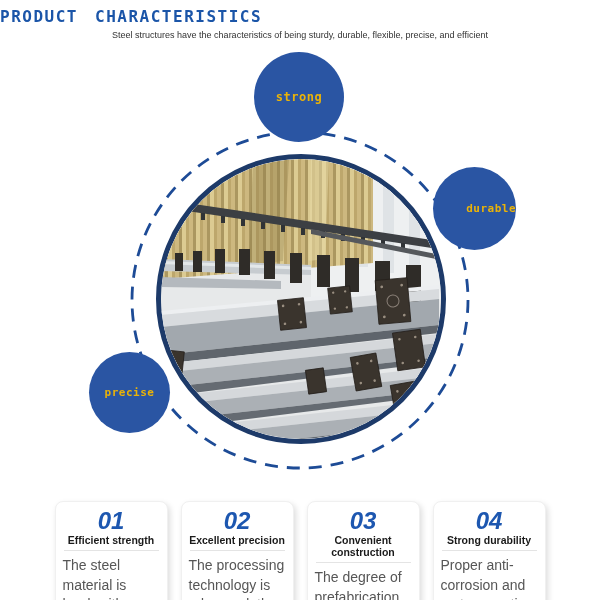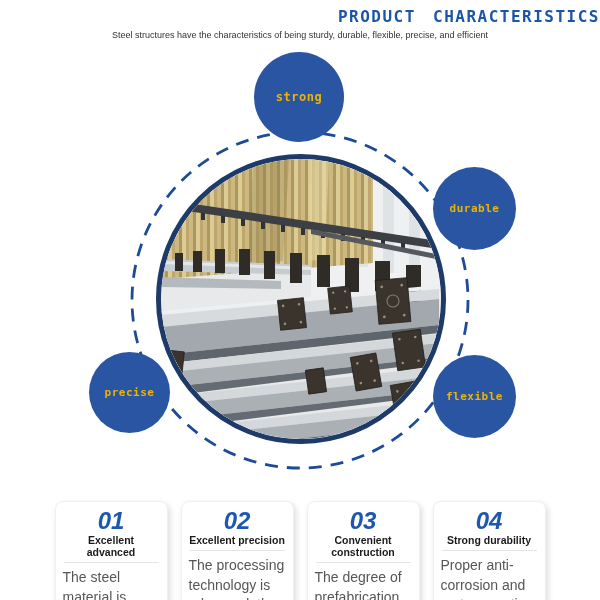--- a/index.html
+++ b/index.html
@@ -10,21 +10,21 @@
     height: 600px;
     background: #ffffff;
     overflow: hidden;
     font-family: "Liberation Sans", sans-serif;
   }
 
   
   .title {
     position: absolute;
     top: 7px; left: 0; width: 600px;
-    text-align: right;
+    text-align: left;
     font-family: "DejaVu Sans Mono", monospace;
     font-weight: bold;
     font-size: 16px;
     letter-spacing: 1.5px;
     word-spacing: 6px;
     color: #1b55a8;
   }
   .subtitle {
     position: absolute;
     top: 30px; left: 0; width: 600px;
@@ -58,21 +58,21 @@
     align-items: center;
     justify-content: center;
     font-family: "DejaVu Sans Mono", monospace;
     font-weight: bold;
     color: #eab308;
     letter-spacing: 0.5px;
     z-index: 3;
   }
   .bubble-strong   { left: 254px; top: 52px;  width: 90px; height: 90px; font-size: 12px; }
   .bubble-efficient{ left: 83px;  top: 168px; width: 84px; height: 84px; font-size: 11px; }
-  .bubble-durable  { left: 433px; top: 167px; width: 83px; height: 83px; font-size: 11px; }
+  .bubble-durable  { left: 433px; top: 167px; width: 83px; height: 83px; font-size: 11px; justify-content: flex-end; }
   .bubble-precise  { left: 89px;  top: 352px; width: 81px; height: 81px; font-size: 11px; text-align: center; }
   .bubble-flexible { left: 433px; top: 355px; width: 83px; height: 83px; font-size: 11px; }
 
   
   .cards {
     position: absolute;
     left: 0; top: 501px;
     width: 600px;
     display: flex;
     justify-content: center;
@@ -254,28 +254,25 @@
 
   <div class="bubble bubble-strong">
     <span>strong</span>
   </div>
   <div class="bubble bubble-durable">
     <span>durable</span>
   </div>
   <div class="bubble bubble-precise">
     <span>precise</span>
   </div>
-  <div class="bubble bubble-flexible">
-    <span>flexible</span>
-  </div>
 
   <div class="cards">
     <div class="card">
       <div class="card-number">01</div>
-      <div class="card-title">Excellent advanced</div>
+      <div class="card-title">Efficient strength</div>
       <hr class="card-divider">
       <div class="card-body">The steel material is hard, with strong load-bearing capacity and outstanding deformation resistance</div>
     </div>
     <div class="card">
       <div class="card-number">02</div>
       <div class="card-title">Excellent precision</div>
       <hr class="card-divider">
       <div class="card-body">The processing technology is advanced, the size and structure meet the design standards, and the error is extremely small</div>
     </div>
     <div class="card">

